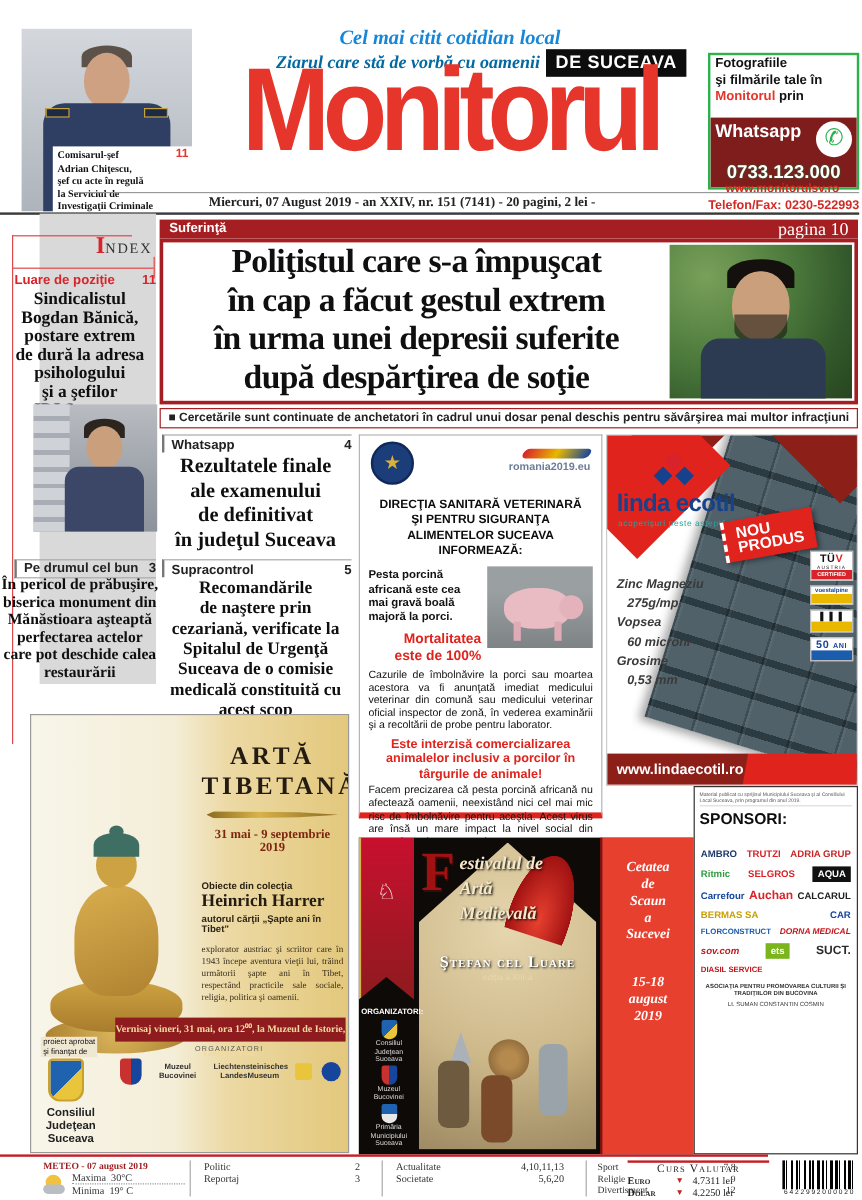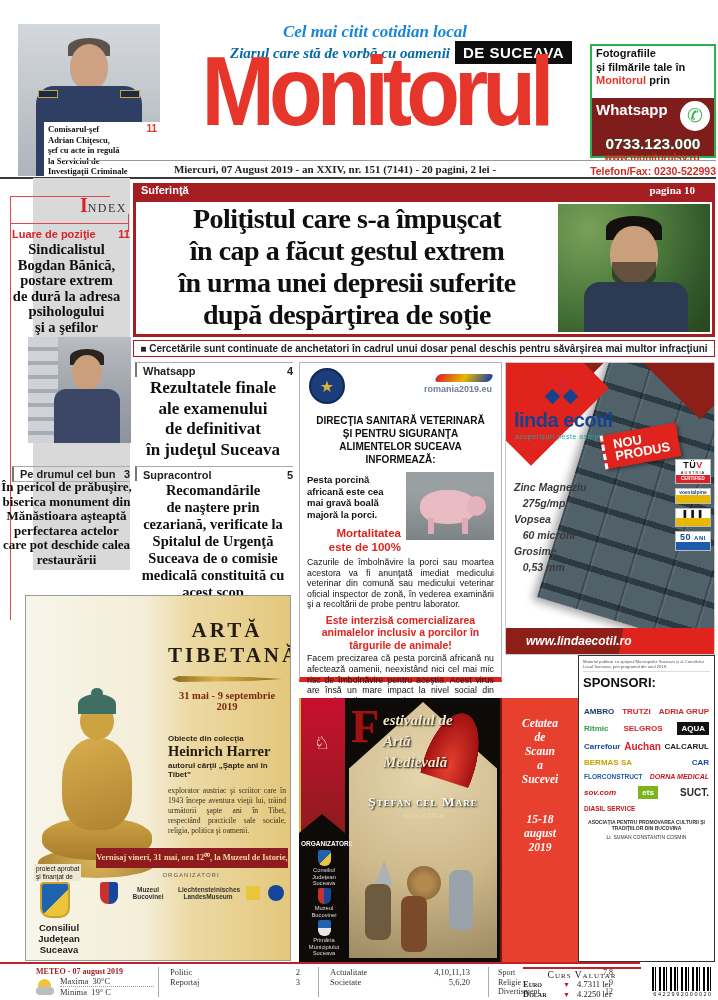--- a/index.html
+++ b/index.html
@@ -52,21 +52,21 @@
   #idx-hl1{position:absolute;left:0;top:242px;width:133px;font-size:14.5px;line-height:15.5px}
   #idx-photo{position:absolute;left:28px;top:337px;width:103px;height:106px;background:linear-gradient(180deg,#b9bcc1,#9ba0a8 60%,#8d939c)}
   #idx-photo .bld{position:absolute;left:0;top:0;width:30px;height:106px;background:repeating-linear-gradient(180deg,#cfd3d8 0 10px,#a8adb5 10px 14px)}
   #idx-photo .face{position:absolute;left:44px;top:18px;width:30px;height:36px;border-radius:50%;background:#caa07c}
   #idx-photo .hair{position:absolute;left:42px;top:12px;width:34px;height:16px;border-radius:50% 50% 0 0;background:#2b241f}
   #idx-photo .suit{position:absolute;left:26px;top:52px;width:66px;height:54px;border-radius:12px 12px 0 0;background:#3c4666}
   #idx-hl2{position:absolute;left:0;top:480px;width:133px;font-size:13px;line-height:14.5px}
   
   #kicker{position:absolute;left:133px;top:183px;width:582px;height:16px;background:#a51e22;color:#fff}
   #kicker .k1{float:left;font-size:11px;font-weight:bold;padding:1px 0 0 8px}
-  #kicker .k2{float:right;font-family:"Liberation Serif",serif;font-weight:bold;font-size:11px;padding:1px 20px 0 0}
+  #kicker .k2{float:right;font-family:"Liberation Serif",serif;font-weight:normal;font-size:15px;padding:1px 8px 0 0}
   #leadbox{position:absolute;left:133px;top:199px;width:582px;height:138px;border:3px solid #a51e22;background:#fff}
   #lead-hl{position:absolute;left:2px;top:1px;width:418px;font-size:28px;line-height:32px;letter-spacing:-.5px}
   #lead-photo{position:absolute;right:2px;top:2px;width:152px;height:128px;
     background:radial-gradient(circle at 20% 20%,#79a05a,#4c7a3c 45%,#33582b 75%,#27461f)}
   #lead-photo .face{position:absolute;left:52px;top:22px;width:48px;height:58px;border-radius:48%;background:#caa07c}
   #lead-photo .hair{position:absolute;left:48px;top:12px;width:56px;height:24px;border-radius:50% 50% 0 0;background:#14100d}
   #lead-photo .beard{position:absolute;left:54px;top:58px;width:44px;height:24px;border-radius:0 0 45% 45%;background:rgba(20,16,13,.55)}
   #lead-photo .body{position:absolute;left:26px;top:78px;width:104px;height:50px;border-radius:16px 16px 0 0;background:#2c3a52}
   #deck{position:absolute;left:133px;top:340px;width:582px;height:17px;border:1px solid #a51e22;background:#fff;
     font-size:10px;font-weight:bold;color:#222;text-align:center;line-height:15px}
@@ -115,21 +115,21 @@
   #linda .cert{background:#fff;border:1px solid #bbb;margin-bottom:4px;text-align:center;overflow:hidden}
   #linda .cert .t1{font-weight:bold;font-size:9px;letter-spacing:.5px}
   #linda .cert .t1 .red{color:#d8232a}
   #linda .cert .t2{font-size:4px;letter-spacing:1px}
   #linda .strip{height:8px;font-size:4.5px;color:#fff;line-height:8px;font-weight:bold}
   #linda .phone{position:absolute;left:6px;top:240px;color:#e0231c;font-weight:bold;font-style:italic;font-size:19px;letter-spacing:.5px}
   #linda .picon{display:inline-block;width:20px;height:20px;border:2px solid #e0231c;border-radius:50%;
     font-size:12px;line-height:18px;text-align:center;font-style:normal;vertical-align:middle;margin-right:4px}
   #linda .band{position:absolute;left:0;bottom:0;width:100%;height:26px;
     background:linear-gradient(100deg,#8c1f18 55%,#e0231c 55.5%)}
-  #linda .band span{color:#fff;font-weight:bold;font-style:italic;font-size:12px;line-height:26px;padding-left:20px}
+  #linda .band span{color:#fff;font-weight:bold;font-size:12px;line-height:26px;padding-left:8px}
   
   #tibet{position:absolute;left:25px;top:595px;width:266px;height:366px;border:1px solid #999;overflow:hidden;
     background:linear-gradient(90deg,#f8f5ea 0,#f4eed8 45%,#ecd9a4 62%,#e3c87c 100%)}
   #tibet .ped{position:absolute;left:12px;top:252px;width:118px;height:30px;border-radius:50%;
     background:radial-gradient(circle at 50% 30%,#dcb75e,#a97f2e)}
   #tibet .legs{position:absolute;left:16px;top:222px;width:110px;height:42px;border-radius:45%;
     background:linear-gradient(180deg,#cda242,#a87c2c)}
   #tibet .torso{position:absolute;left:36px;top:142px;width:70px;height:92px;border-radius:46% 46% 38% 38%;
     background:linear-gradient(160deg,#d8ae4e,#b08231)}
   #tibet .head{position:absolute;left:54px;top:106px;width:34px;height:38px;border-radius:50%;background:#cda242}
@@ -439,21 +439,21 @@
     <div class="flame"></div>
     <div class="helm" style="left:76px;top:162px"></div>
     <div class="fig" style="left:66px;top:186px"></div>
     <div class="shield2" style="left:108px;top:168px"></div>
     <div class="fig" style="left:102px;top:198px;background:#7a4a2a"></div>
     <div class="fig2" style="left:150px;top:172px"></div>
     <div class="init">F</div>
     <div class="title pre">estivalul de
 Artă
 Medievală</div>
-    <div class="sub">Ştefan cel Mare</div>
+    <div class="sub">Ştefan cel Luare</div>
     <div class="ed">ediţia a XIII-a</div>
     <div class="gonf"></div>
     <div class="knight-icon">♘</div>
     <div class="olab">ORGANIZATORI:</div>
     <div class="orow" style="top:152px">
       <div class="oshield" style="background:linear-gradient(135deg,#1f63b0 55%,#e8c53a 55%)"></div>
       <div class="pre">Consiliul
 Judeţean
 Suceava</div>
     </div>

